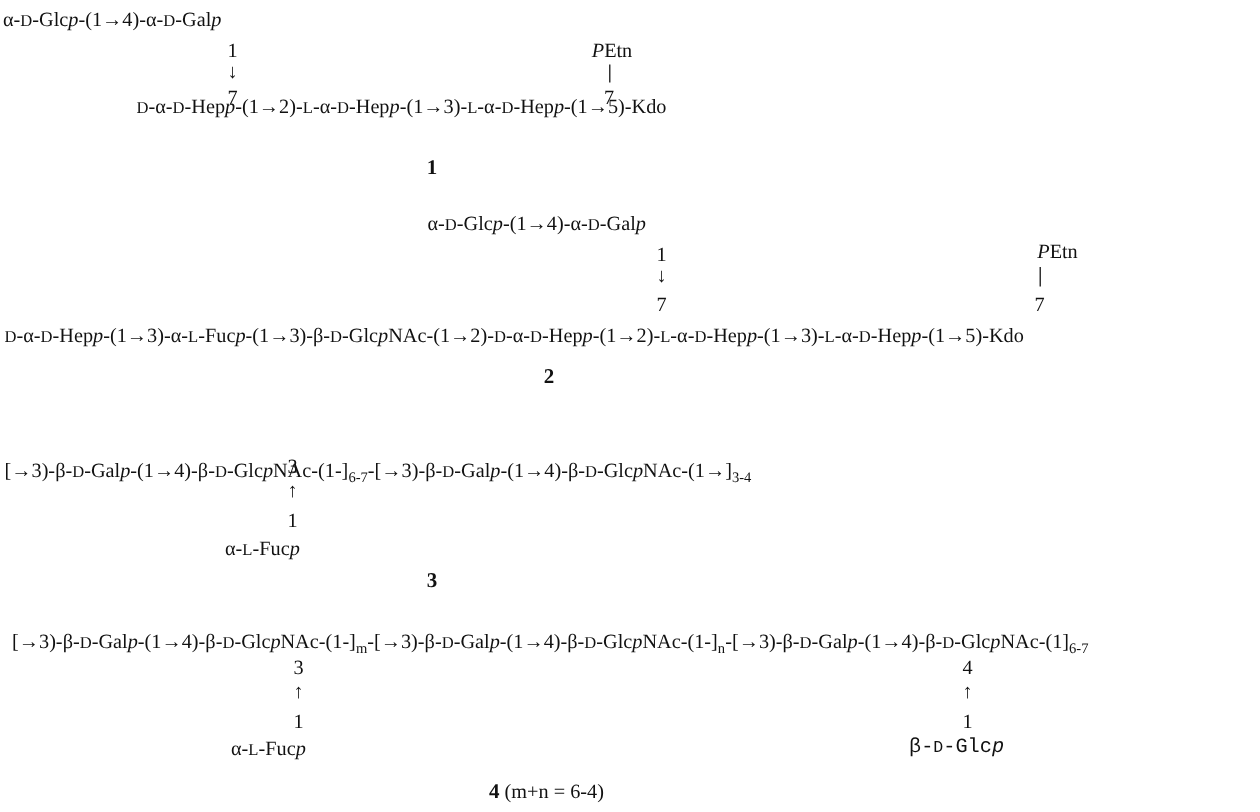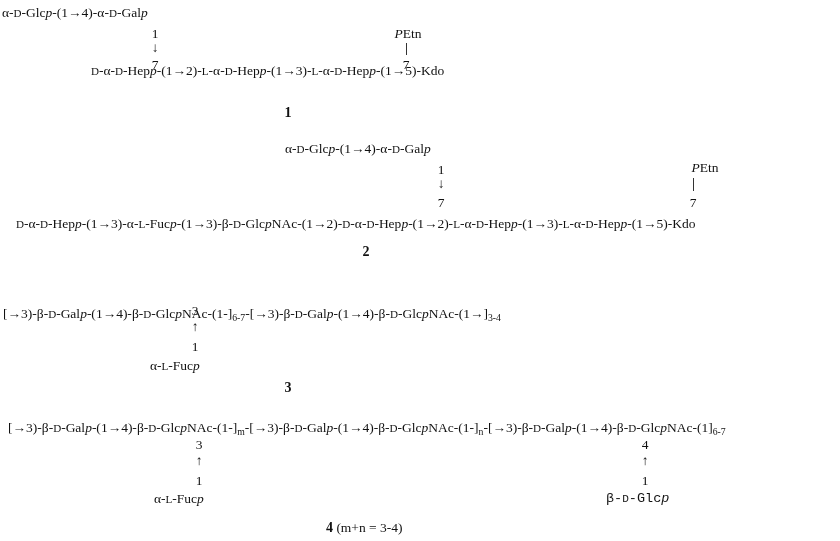--- a/index.html
+++ b/index.html
@@ -59,21 +59,21 @@
     <span>α</span>-<span class="sc">D</span>-<span>Glc</span><span class="i">p</span>-(<span>1</span><span>→</span><span>4</span>)-<span>α</span>-<span class="sc">D</span>-<span>Gal</span><span class="i">p</span>
   </div>
   <div class="t c" style="left:441px; top:163px;">1</div>
   <div class="t c" style="left:441px; top:177px;">↓</div>
   <div class="t c" style="left:441px; top:196px;">7</div>
 
   <div class="t c" style="left:705px; top:161px;"><span class="i">P</span><span>Etn</span></div>
   <div class="vbar" style="left:693px; top:178px; height:13px;"></div>
   <div class="t c" style="left:693px; top:196px;">7</div>
 
-  <div class="t" style="left:16px; top:217px;">
+  <div class="t" style="left:3px; top:217px;">
     <span class="sc">D</span>-<span>α</span>-<span class="sc">D</span>-<span>Hep</span><span class="i">p</span>-(<span>1</span><span>→</span><span>3</span>)-<span>α</span>-<span class="sc">L</span>-<span>Fuc</span><span class="i">p</span>-(<span>1</span><span>→</span><span>3</span>)-<span>β</span>-<span class="sc">D</span>-<span>Glc</span><span class="i">p</span><span>NAc</span>-(<span>1</span><span>→</span><span>2</span>)-<span class="sc">D</span>-<span>α</span>-<span class="sc">D</span>-<span>Hep</span><span class="i">p</span>-(<span>1</span><span>→</span><span>2</span>)-<span class="sc">L</span>-<span>α</span>-<span class="sc">D</span>-<span>Hep</span><span class="i">p</span>-(<span>1</span><span>→</span><span>3</span>)-<span class="sc">L</span>-<span>α</span>-<span class="sc">D</span>-<span>Hep</span><span class="i">p</span>-(<span>1</span><span>→</span><span>5</span>)-<span>Kdo</span>
   </div>
   <div class="t c label" style="left:366px; top:245px;">2</div>
 </div>
 
 <div>
   <div class="t" style="left:3px; top:287px;margin-top:20px;">
     [<span>→</span><span>3</span>)-<span>β</span>-<span class="sc">D</span>-<span>Gal</span><span class="i">p</span>-(<span>1</span><span>→</span><span>4</span>)-<span>β</span>-<span class="sc">D</span>-<span>Glc</span><span class="i">p</span><span>NAc</span>-(<span>1</span>-]<span class="sub">6-7</span>-[<span>→</span><span>3</span>)-<span>β</span>-<span class="sc">D</span>-<span>Gal</span><span class="i">p</span>-(<span>1</span><span>→</span><span>4</span>)-<span>β</span>-<span class="sc">D</span>-<span>Glc</span><span class="i">p</span><span>NAc</span>-(<span>1</span><span>→</span>]<span class="sub">3-4</span>
   </div>
   <div class="t c" style="left:195px; top:304px;">3</div>
@@ -98,15 +98,15 @@
   </div>
 
   <div class="t c" style="left:645px; top:438px;">4</div>
   <div class="t c" style="left:645px; top:454px;">↑</div>
   <div class="t c" style="left:645px; top:474px;">1</div>
   <div class="t" style="left:606px; top:492px;font-family:Liberation Mono, monospace;">
     <span>β</span>-<span class="sc">D</span>-<span>Glc</span><span class="i">p</span>
   </div>
 
   <div class="t" style="left:326px; top:521px;">
-    <span class="label">4</span> <span>(m+n = 3-4)</span>
+    <span class="label">4</span> <span>(m+n = 6-4)</span>
   </div>
 </div>
 
 </body></html>

